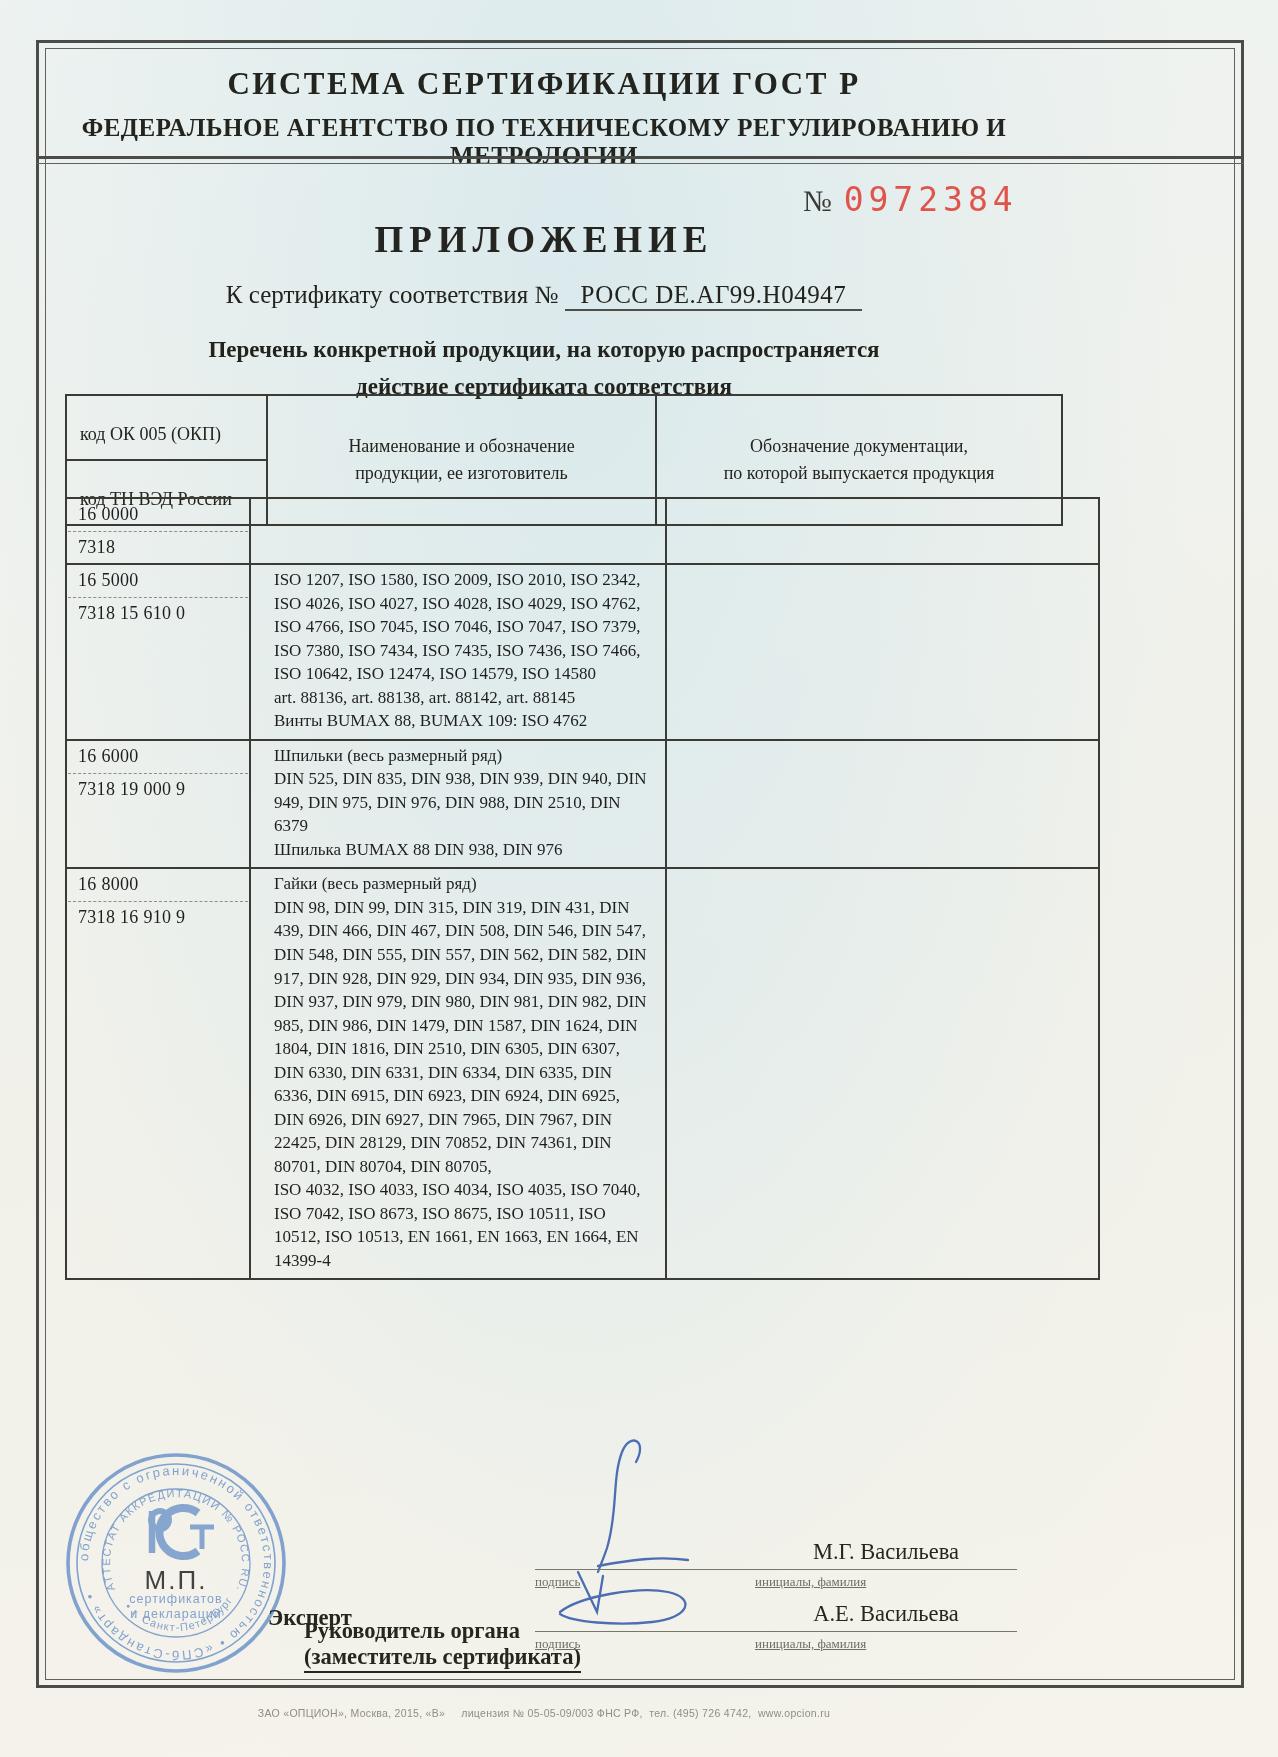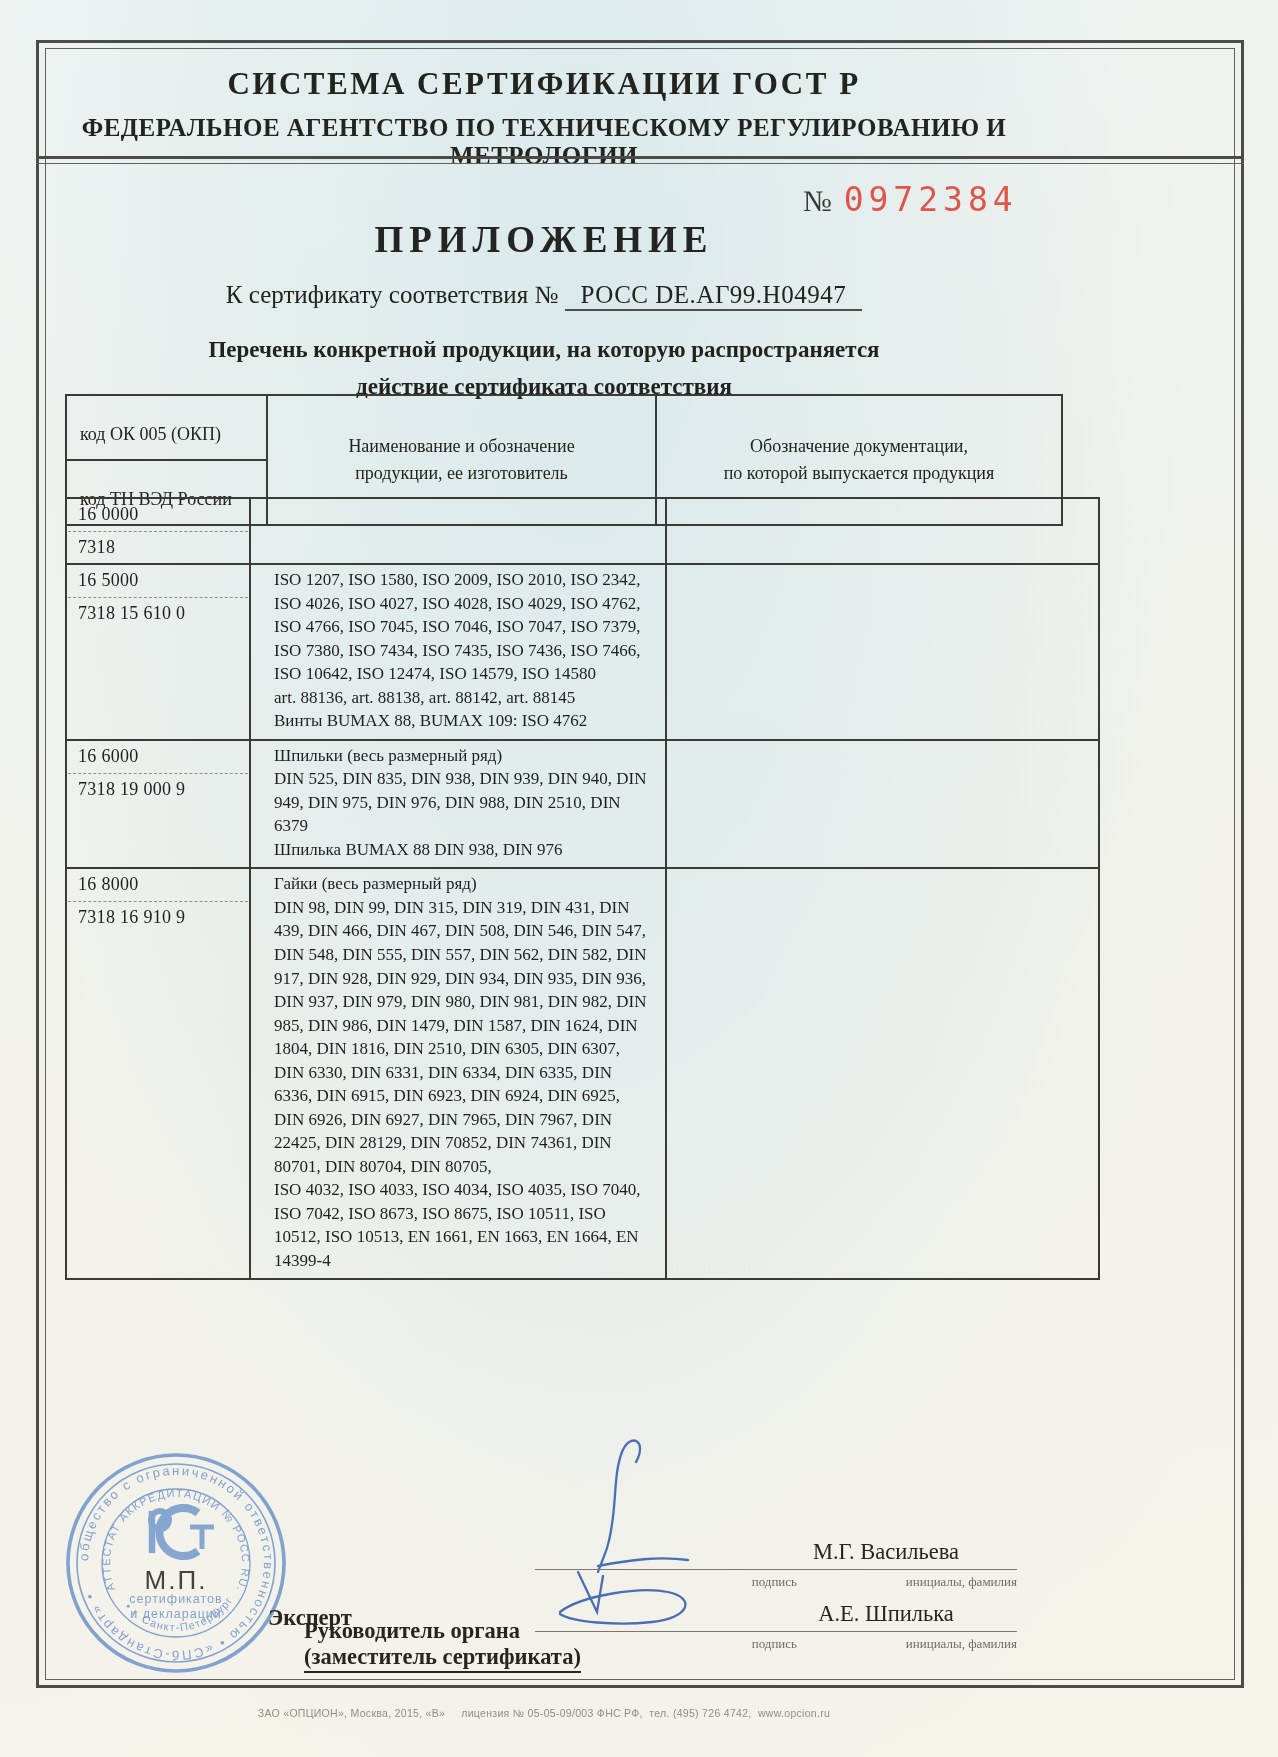--- a/index.html
+++ b/index.html
@@ -54,21 +54,21 @@
   
   .sig-role{left:268px;font-size:22.5px;font-weight:bold;color:#26261f;}
   .role1{top:1618px;margin-left:36px;}
   .role1 .u{display:inline-block;border-bottom:2.5px solid #26261f;padding-bottom:1px;}
   .role2{top:1605px;}
   .sigline{border-top:1.6px solid #77776f;height:0;}
   .l1{left:535px;top:1569px;width:262px;}
   .l2{left:535px;top:1631px;width:262px;}
   .nline1{left:755px;top:1569px;width:262px;}
   .nline2{left:755px;top:1631px;width:262px;}
-  .caption{font-size:13px;color:#6e6e66;text-align:right;width:262px;}
+  .caption{font-size:13px;color:#6e6e66;text-align:left;width:262px;text-decoration:underline;}
   .cap-l1{left:535px;top:1574px;}
   .cap-l2{left:535px;top:1636px;}
   .cap-n1{left:755px;top:1574px;}
   .cap-n2{left:755px;top:1636px;}
   .sig-name{width:262px;text-align:center;font-size:22.5px;color:#26261f;}
   .name1{left:755px;top:1539px;}
   .name2{left:755px;top:1601px;}
 
   .footer{left:44px;top:1707px;width:1000px;text-align:center;
     font-family:"Liberation Sans",sans-serif;font-size:10.5px;color:#8f8e85;
@@ -231,19 +231,19 @@
   </div>
   <div class="abs sigline l1"></div>
   <div class="abs caption cap-l1">подпись</div>
   <div class="abs sig-name name1">М.Г. Васильева</div>
   <div class="abs sigline nline1"></div>
   <div class="abs caption cap-n1">инициалы, фамилия</div>
 
   <div class="abs sig-role role2">Эксперт</div>
   <div class="abs sigline l2"></div>
   <div class="abs caption cap-l2">подпись</div>
-  <div class="abs sig-name name2">А.Е. Шпилька</div>
+  <div class="abs sig-name name2">А.Е. Васильева</div>
   <div class="abs sigline nline2"></div>
   <div class="abs caption cap-n2">инициалы, фамилия</div>
 
   <div class="abs footer">ЗАО «ОПЦИОН», Москва, 2015, «В»     лицензия № 05-05-09/003 ФНС РФ,  тел. (495) 726 4742,  www.opcion.ru</div>
 
 </div>
 
 </body></html>

